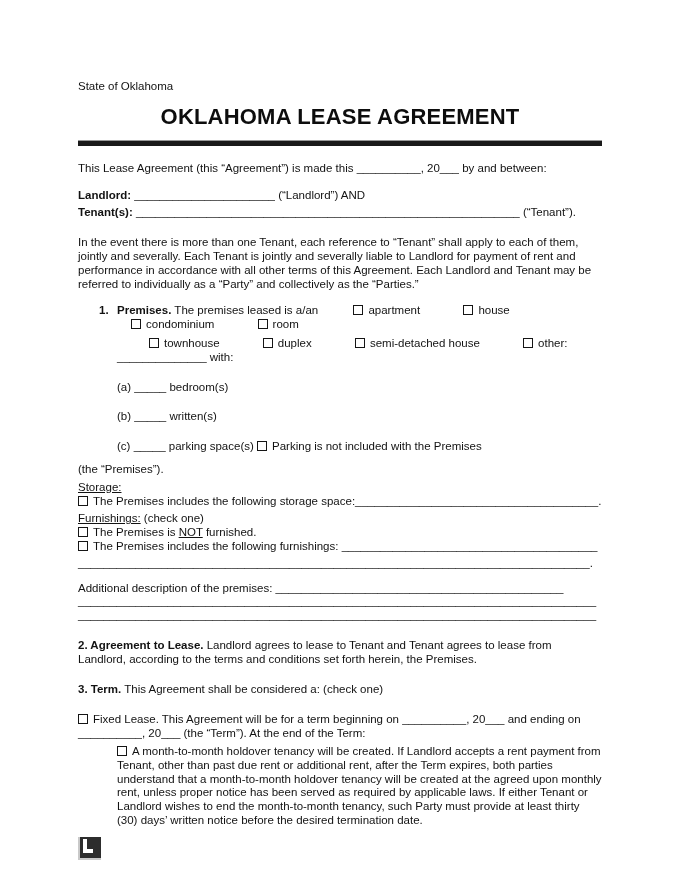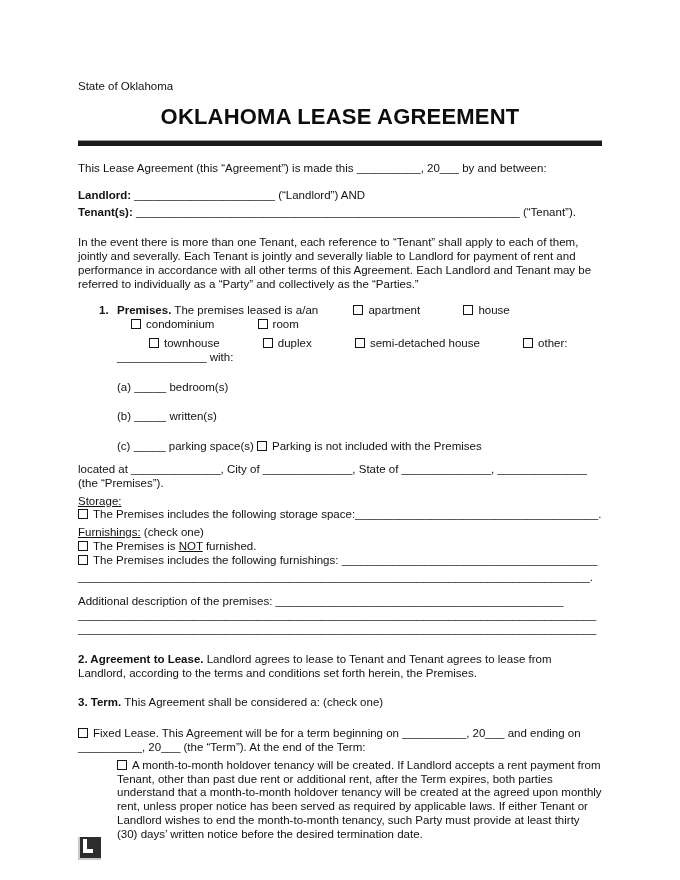--- a/index.html
+++ b/index.html
@@ -87,21 +87,20 @@
     <div class="blk sub itm"><span>(b)</span>
       <span class="blank">_____</span>
       <span>written(s)</span></div>
     <div class="blk sub itm"><span>(c)</span>
       <span class="blank">_____</span>
       <span>parking space(s)</span>
       <span class="cb"></span><span>Parking is not included with the Premises</span></div>
   </div>
 
   <div class="mt9">
-    <div class="blk">located at ______________, City of ______________, State of ______________, ______________</div>
     <div class="blk">(the “Premises”).</div>
   </div>
 
   <div class="mt14">
     <div class="blk"><span class="ul">Storage:</span></div>
     <div class="blk"><span class="cb"></span><span>The Premises includes the following storage space:</span><span class="blank">______________________________________.</span></div>
   </div>
 
   <div class="mt14">
     <div class="blk"><span class="ul">Furnishings:</span>

